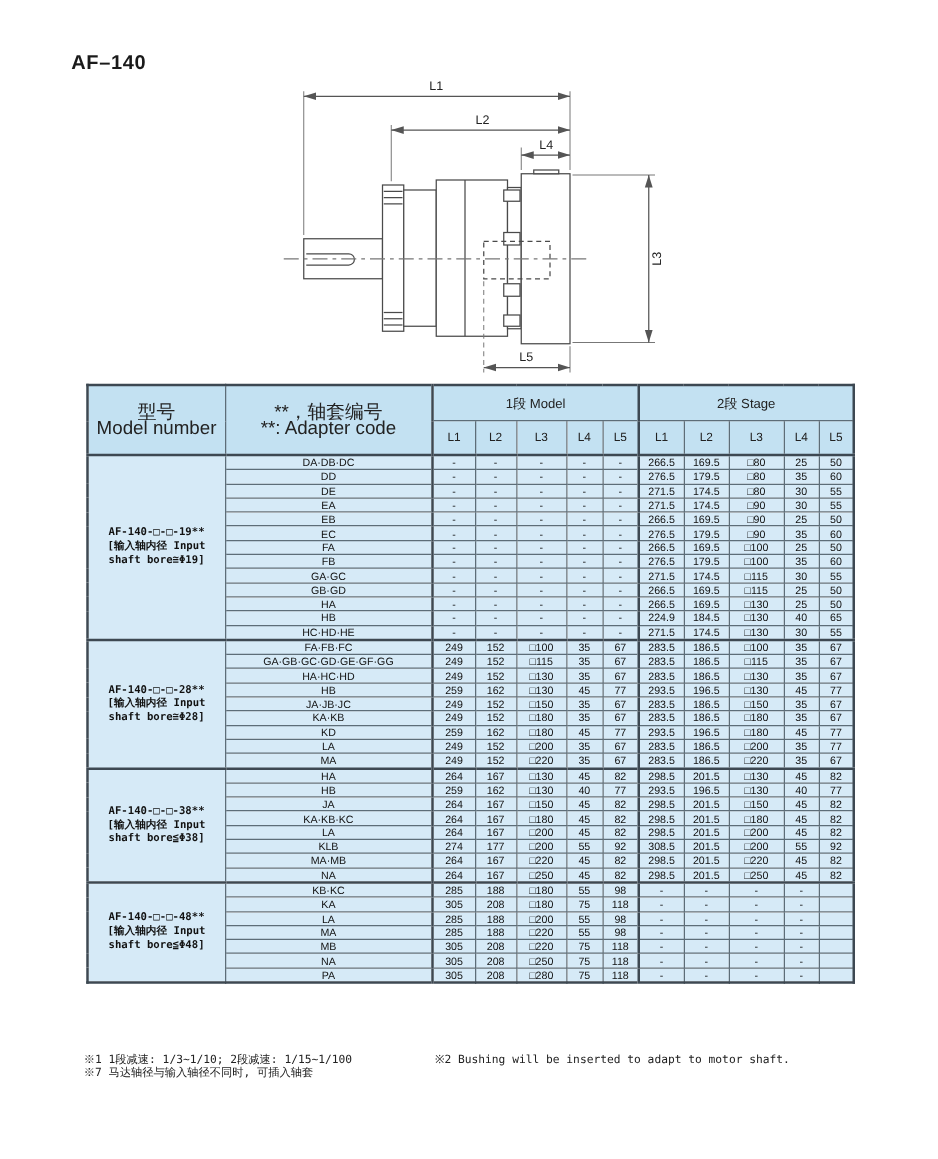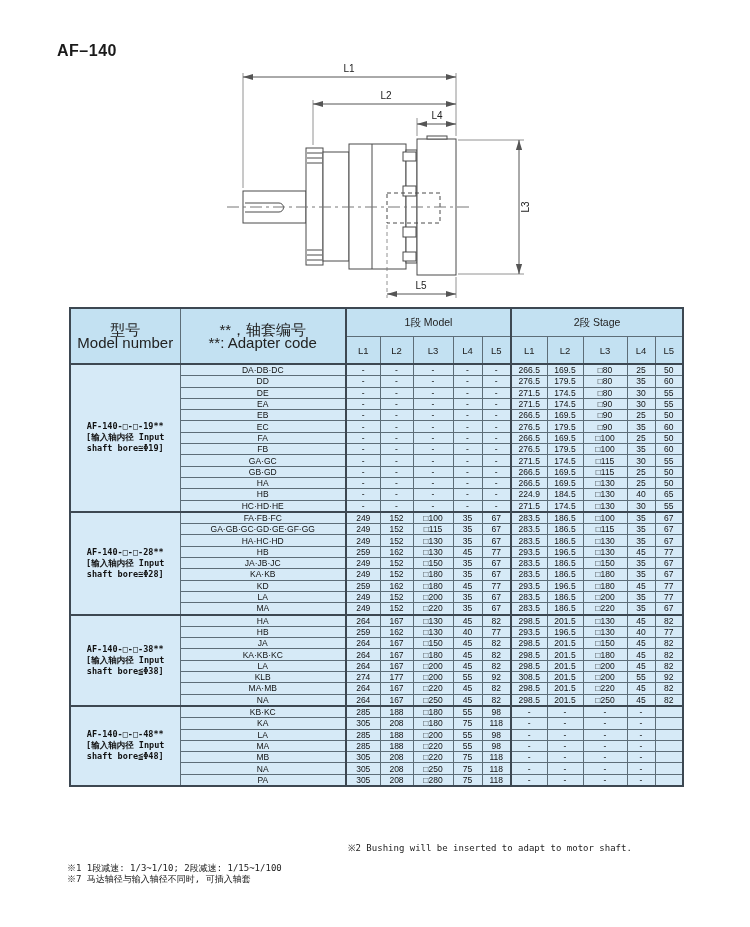--- a/index.html
+++ b/index.html
@@ -20,21 +20,21 @@
   td.model-cell{background:#c9e6f6;font-family:"DejaVu Sans Mono",monospace;font-size:8px;
                 text-align:left;padding-left:4px;vertical-align:middle;}
   td.model-cell div{line-height:11px;font-weight:bold;}
   td.code-cell{font-size:8.5px;}
   .vthick{border-left:2px solid #3d4852 !important;}
   tr.gtop td{border-top:2px solid #3d4852 !important;}
 
   #notes{position:absolute;left:67px;top:843px;width:620px;
          font-family:"DejaVu Sans Mono",monospace;font-size:9px;color:#222;}
   #notes .col{position:absolute;top:0;}
-  #notes .col.cn{left:0;margin-top:20px;}
+  #notes .col.cn{left:0;}
   #notes .col.en{left:281px;}
   #notes div.line{line-height:11px;white-space:nowrap;}
 </style>
 </head>
 <body>
 
 <div id="page-title">AF–140</div>
 
 <svg id="drawing" width="400" height="262" viewBox="183 50 400 262">
   <defs>

